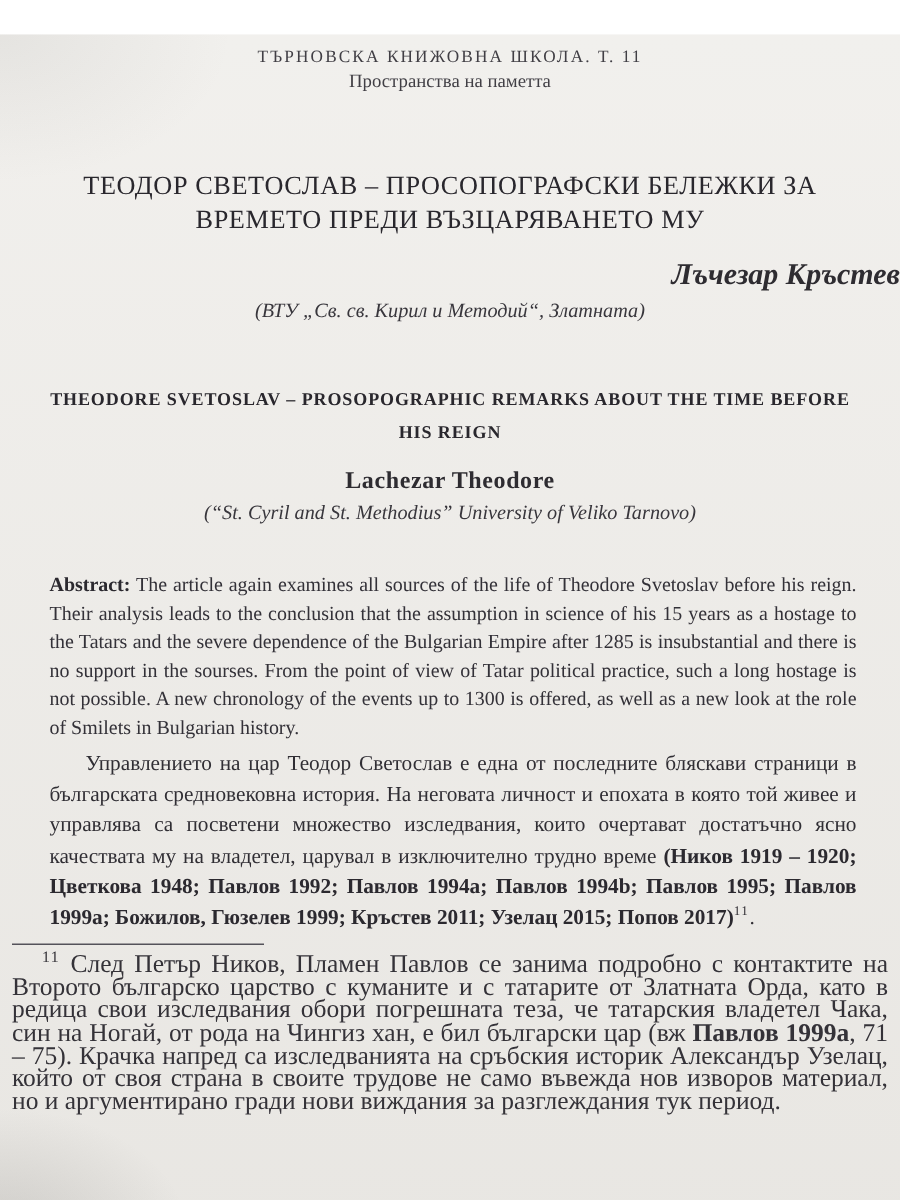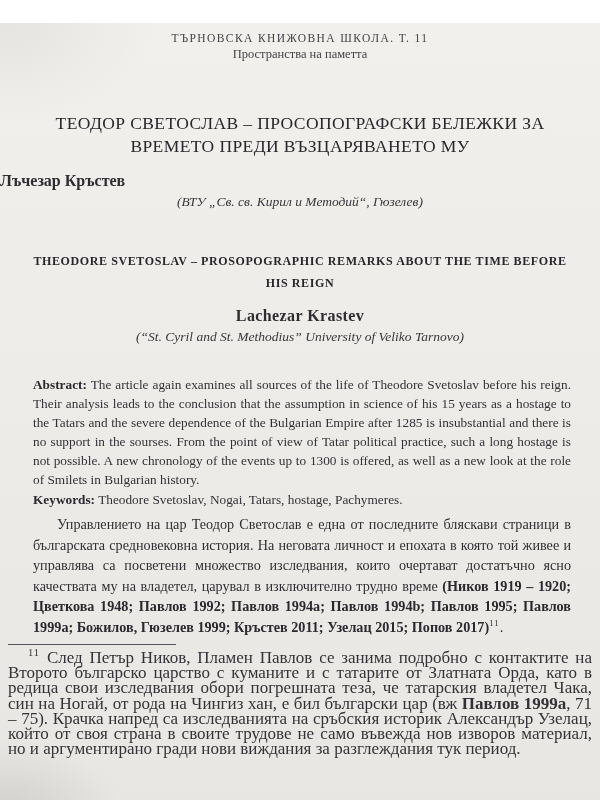--- a/index.html
+++ b/index.html
@@ -15,21 +15,21 @@
     margin-top:23px;
   }
   .journal-header{text-align:center;padding-top:9px;}
   .journal-title{font-size:11.5px;letter-spacing:1.4px;color:#413f45;}
   .journal-subtitle{font-size:12.5px;margin-top:3px;color:#413f45;}
 
   .title-bg{
     margin:50px 24px 0 24px;text-align:center;font-weight:normal;
     font-size:17.5px;line-height:23px;letter-spacing:0.4px;color:#29272d;
   }
-  .author-bg{margin-top:14px;text-align:left;font-weight:bold;font-size:16px;}
+  .author-bg{margin-top:14px;text-align:right;font-weight:bold;font-size:20px;font-style:italic;}
   .affil{margin-top:4px;text-align:center;font-style:italic;font-size:13.5px;color:#38363c;}
 
   .title-en{
     margin:40px 30px 0 30px;text-align:center;font-weight:bold;
     font-size:12px;line-height:22px;letter-spacing:0.6px;color:#29272d;
   }
   .author-en{margin-top:13px;text-align:center;font-weight:bold;font-size:16px;letter-spacing:0.4px;}
 
   .abstract-block{margin:30px 29px 0 33px;font-size:13.3px;line-height:19px;text-align:justify;color:#333138;}
   .abstract-block .lead{font-weight:bold;color:#2b292f;}
@@ -57,30 +57,29 @@
 <div class="page">
 
   <div class="journal-header">
     <div class="journal-title">ТЪРНОВСКА КНИЖОВНА ШКОЛА. Т. 11</div>
     <div class="journal-subtitle">Пространства на паметта</div>
   </div>
 
   <div class="title-bg">ТЕОДОР СВЕТОСЛАВ – ПРОСОПОГРАФСКИ БЕЛЕЖКИ ЗА ВРЕМЕТО ПРЕДИ ВЪЗЦАРЯВАНЕТО МУ</div>
 
   <div class="author-bg">Лъчезар Кръстев</div>
-  <div class="affil">(ВТУ „Св. св. Кирил и Методий“, Гюзелев)</div>
+  <div class="affil">(ВТУ „Св. св. Кирил и Методий“, Златната)</div>
 
   <div class="title-en">THEODORE SVETOSLAV – PROSOPOGRAPHIC REMARKS ABOUT THE TIME BEFORE HIS REIGN</div>
 
-  <div class="author-en">Lachezar Krastev</div>
+  <div class="author-en">Lachezar Theodore</div>
   <div class="affil">(“St. Cyril and St. Methodius” University of Veliko Tarnovo)</div>
 
   <div class="abstract-block">
     <div><span class="lead">Abstract:</span><span> The article again examines all sources of the life of Theodore Svetoslav before his reign. Their analysis leads to the conclusion that the assumption in science of his 15 years as a hostage to the Tatars and the severe dependence of the Bulgarian Empire after 1285 is insubstantial and there is no support in the sourses. From the point of view of Tatar political practice, such a long hostage is not possible. A new chronology of the events up to 1300 is offered, as well as a new look at the role of Smilets in Bulgarian history.</span></div>
-    <div class="keywords-line"><span class="lead">Keywords:</span><span> Theodore Svetoslav, Nogai, Tatars, hostage, Pachymeres.</span></div>
   </div>
 
   <div class="body-para"><span>Управлението на цар Теодор Светослав е една от последните бляскави страници в българската средновековна история. На неговата личност и епохата в която той живее и управлява са посветени множество изследвания, които очертават достатъчно ясно качествата му на владетел, царувал в изключително трудно време </span><span class="citations">(Ников 1919 – 1920; Цветкова 1948; Павлов 1992; Павлов 1994a; Павлов 1994b; Павлов 1995; Павлов 1999a; Божилов, Гюзелев 1999; Кръстев 2011; Узелац 2015; Попов 2017)</span><sup>11</sup><span>.</span></div>
 
   <hr class="fn-rule">
 
   <div class="footnote-para"><sup>11</sup><span> След Петър Ников, Пламен Павлов се занима подробно с контактите на Второто българско царство с куманите и с татарите от Златната Орда, като в редица свои изследвания обори погрешната теза, че татарския владетел Чака, син на Ногай, от рода на Чингиз хан, е бил български цар (вж </span><span class="fn-citation">Павлов 1999a</span><span>, 71 – 75). Крачка напред са изследванията на сръбския историк Александър Узелац, който от своя страна в своите трудове не само въвежда нов изворов материал, но и аргументирано гради нови виждания за разглеждания тук период.</span></div>
 
   <div class="page-number">294</div>
 

